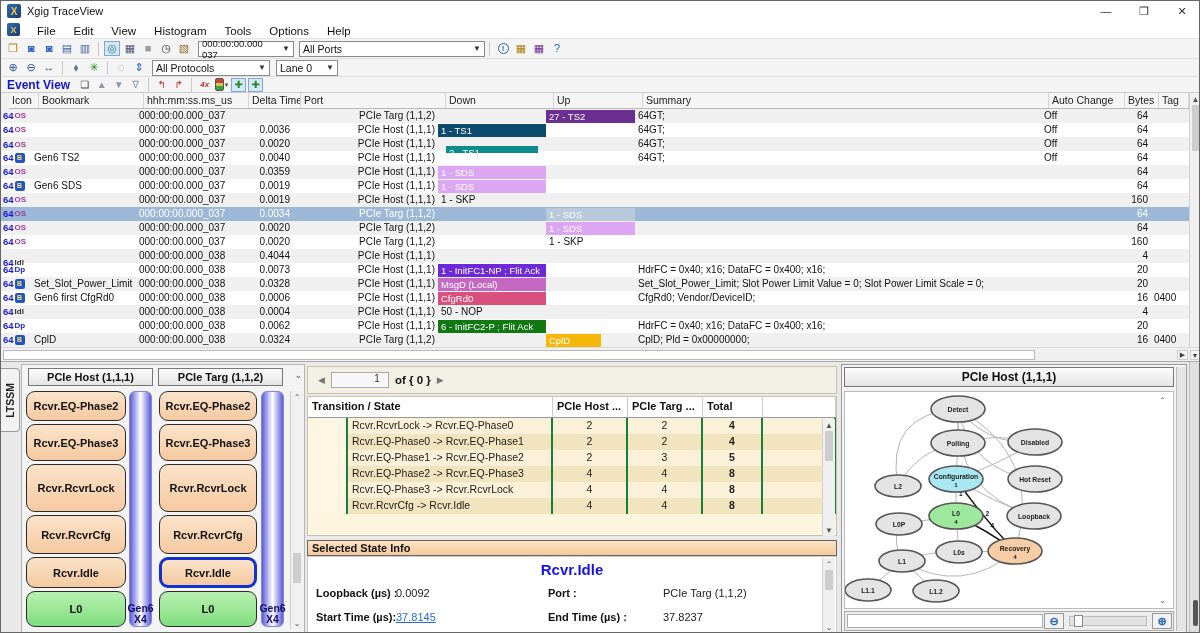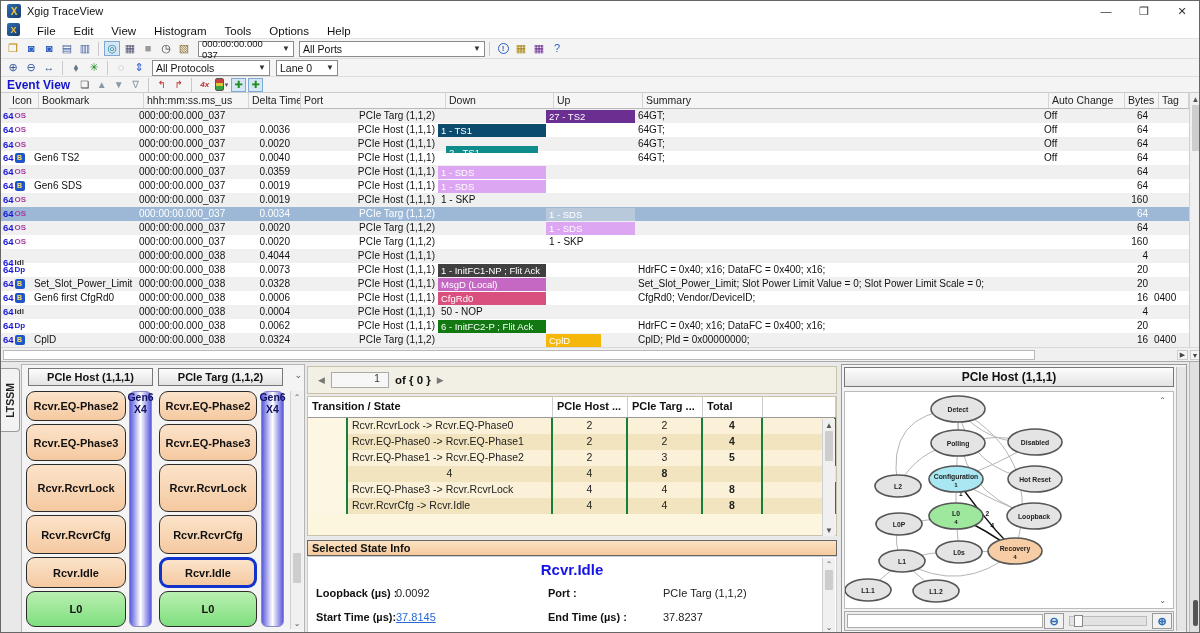--- a/index.html
+++ b/index.html
@@ -59,21 +59,21 @@
   
   #bottom{left:0;top:360px;width:1200px;height:273px;background:#E9E9E9;border-top:1px solid #AAA;}
   #ltssm-tab{position:absolute;left:0;top:6px;width:19px;height:64px;background:#F2F2F2;border:1px solid #9A9A9A;border-left:none;border-radius:0 4px 4px 0;display:flex;align-items:center;justify-content:center;}
   #ltssm-tab span{writing-mode:vertical-rl;transform:rotate(180deg);font-size:10.5px;font-weight:bold;color:#222;}
   #ltssm-panel{position:absolute;left:20px;top:2px;width:284px;height:269px;background:#F4F4F4;border:1px solid #B5B5B5;}
   .lt-head{position:absolute;top:3px;height:18px;background:linear-gradient(#FDFDFD,#E3E3E3);border:1px solid #777;font-size:11px;font-weight:bold;display:flex;align-items:center;justify-content:center;color:#111;}
   #lt-caret{position:absolute;top:5px;right:2px;font-size:9px;color:#555;}
   .stbox{position:absolute;border:1.6px solid #2B2B2B;border-radius:9px;background:linear-gradient(#FBE3CA,#F5C9A0);display:flex;align-items:center;justify-content:center;font-size:11px;font-weight:bold;color:#111;}
   .stbox.green{background:linear-gradient(#B9F0B0,#7FDE7F);}
   .stbox.selstate{border:3px solid #1133CC;}
-  .genbar{position:absolute;border:1px solid #8888CC;border-radius:6px;background:linear-gradient(90deg,#5B5BDC,#FFFFFF 50%,#5B5BDC);display:flex;align-items:flex-start;justify-content:center;}
+  .genbar{position:absolute;border:1px solid #8888CC;border-radius:6px;background:linear-gradient(90deg,#5B5BDC,#FFFFFF 50%,#5B5BDC);display:flex;align-items:flex-end;justify-content:center;}
   .genbar span{font-size:10.5px;font-weight:bold;color:#101060;text-align:center;line-height:1.1;}
   
   #pager{position:absolute;left:306px;top:4px;width:530px;height:28px;background:#F2EFE4;border:1px solid #C9C2A8;display:flex;align-items:center;padding-left:10px;gap:6px;}
   .pgarrow{font-size:9px;color:#777;}
   #pg-input{width:58px;height:16px;background:#F7F7F7;border:1px solid #AAA;font-size:10px;text-align:right;padding-right:8px;color:#333;position:relative;}
   #pg-of{font-size:11.5px;font-weight:bold;color:#111;}
   #ttable{position:absolute;left:306px;top:34px;width:530px;height:140px;background:#FDF6DE;border:1px solid #C9C2A8;}
   #tt-head{display:grid;grid-template-columns:245px 75px 75px 60px 1fr;height:21px;background:#FFF;border-bottom:1px solid #999;}
   #tt-head .hc{font-size:11px;font-weight:bold;color:#111;padding:3px 4px;border-right:1px solid #CCC;}
   .ttrow{display:grid;grid-template-columns:40px 205px 75px 75px 60px 1fr;height:16px;font-size:10.5px;color:#222;}
@@ -481,21 +481,21 @@
       <div class="trow">
         <div class="iconcell">
           <span class="n64">64</span>
           <span class="ityp dp">Dp</span>
         </div>
         <div class="tc"></div>
         <div class="tc">000:00:00.000_038</div>
         <div class="tc r">0.0073</div>
         <div class="tc r">PCIe Host (1,1,1)</div>
         <div class="tc" style="padding: 0px;">
-          <span class="chip" style="background: #404040; color: rgb(255, 255, 255);">1 - InitFC1-NP ; Flit Ack</span>
+          <span class="chip" style="background: #6d28d9; color: rgb(255, 255, 255);">1 - InitFC1-NP ; Flit Ack</span>
         </div>
         <div class="tc" style="padding: 0px;"></div>
         <div class="tc">HdrFC = 0x40; x16; DataFC = 0x400; x16;</div>
         <div class="tc"></div>
         <div class="tc r">20</div>
         <div class="tc"></div>
         <div class="tc"></div>
       </div>
       <div class="trow odd">
         <div class="iconcell">
@@ -673,20 +673,21 @@
           <div class="ttrow lite">
             <div class="c ind"></div>
             <div class="c">Rcvr.EQ-Phase1 -&gt; Rcvr.EQ-Phase2</div>
             <div class="c num">2</div>
             <div class="c num">3</div>
             <div class="c tot">5</div>
             <div class="c"></div>
           </div>
           <div class="ttrow dark">
             <div class="c ind"></div>
+            <div class="c">Rcvr.EQ-Phase2 -&gt; Rcvr.EQ-Phase3</div>
             <div class="c num">4</div>
             <div class="c num">4</div>
             <div class="c tot">8</div>
             <div class="c"></div>
           </div>
           <div class="ttrow lite">
             <div class="c ind"></div>
             <div class="c">Rcvr.EQ-Phase3 -&gt; Rcvr.RcvrLock</div>
             <div class="c num">4</div>
             <div class="c num">4</div>

